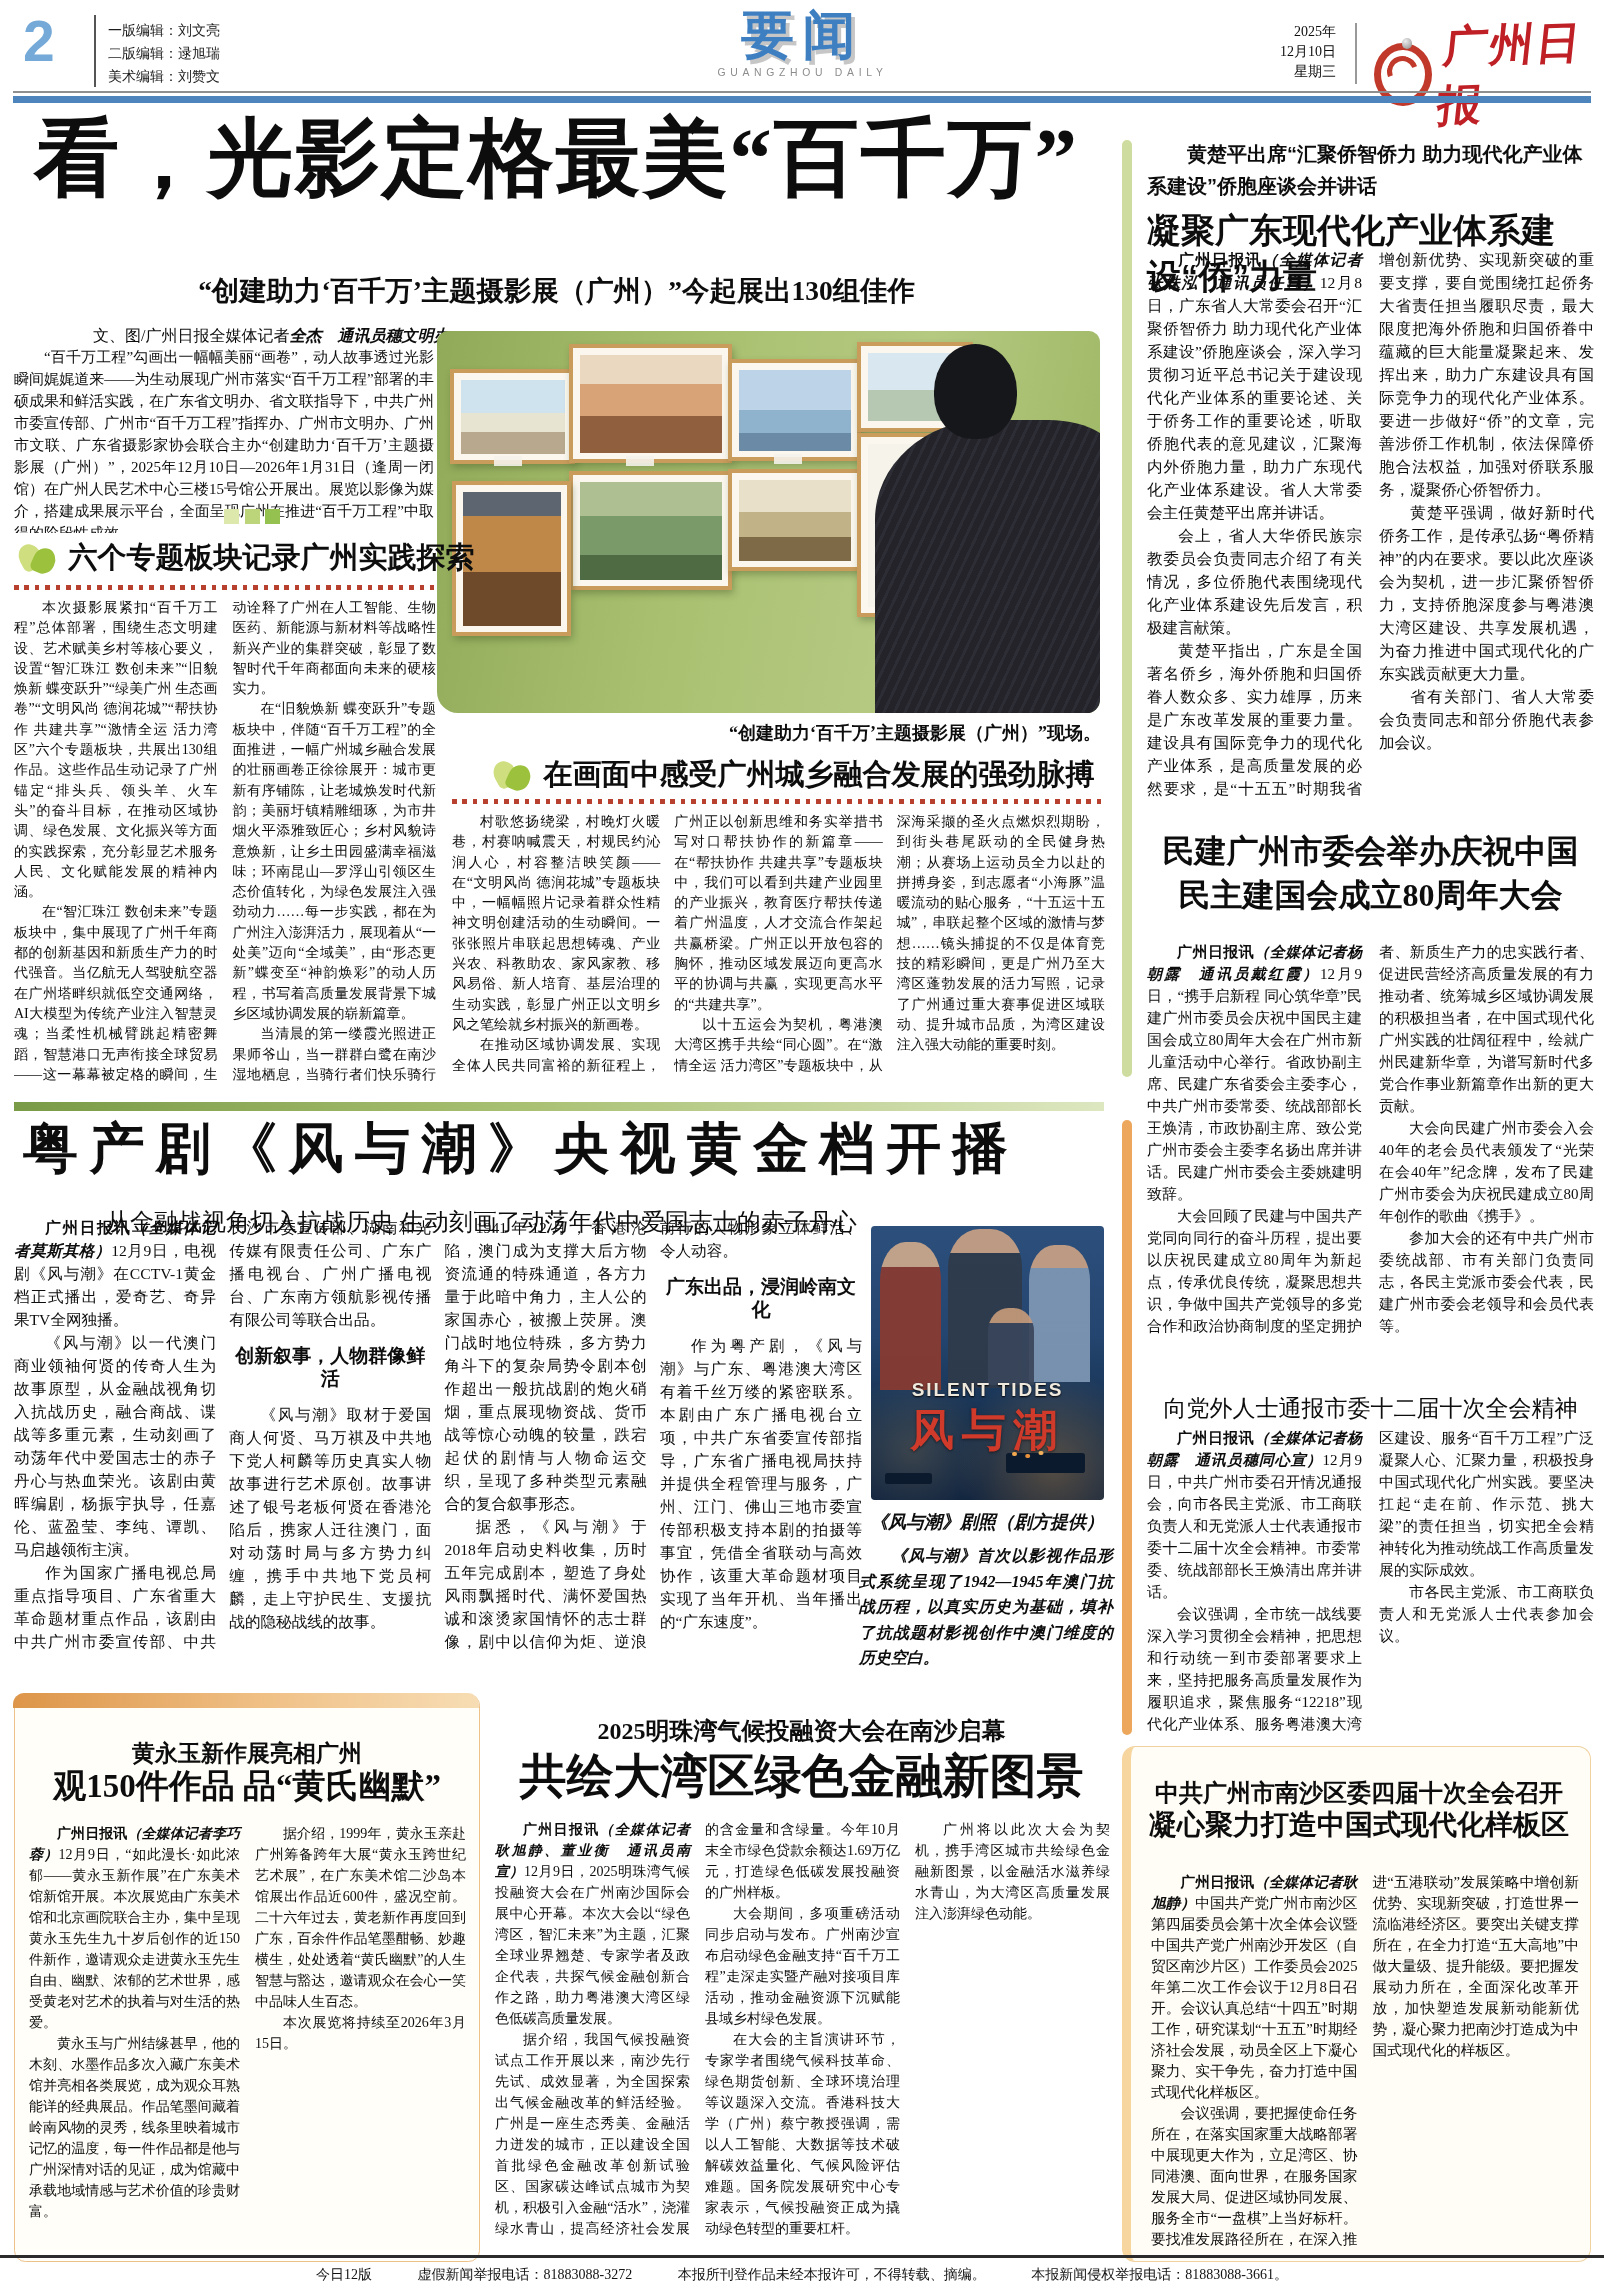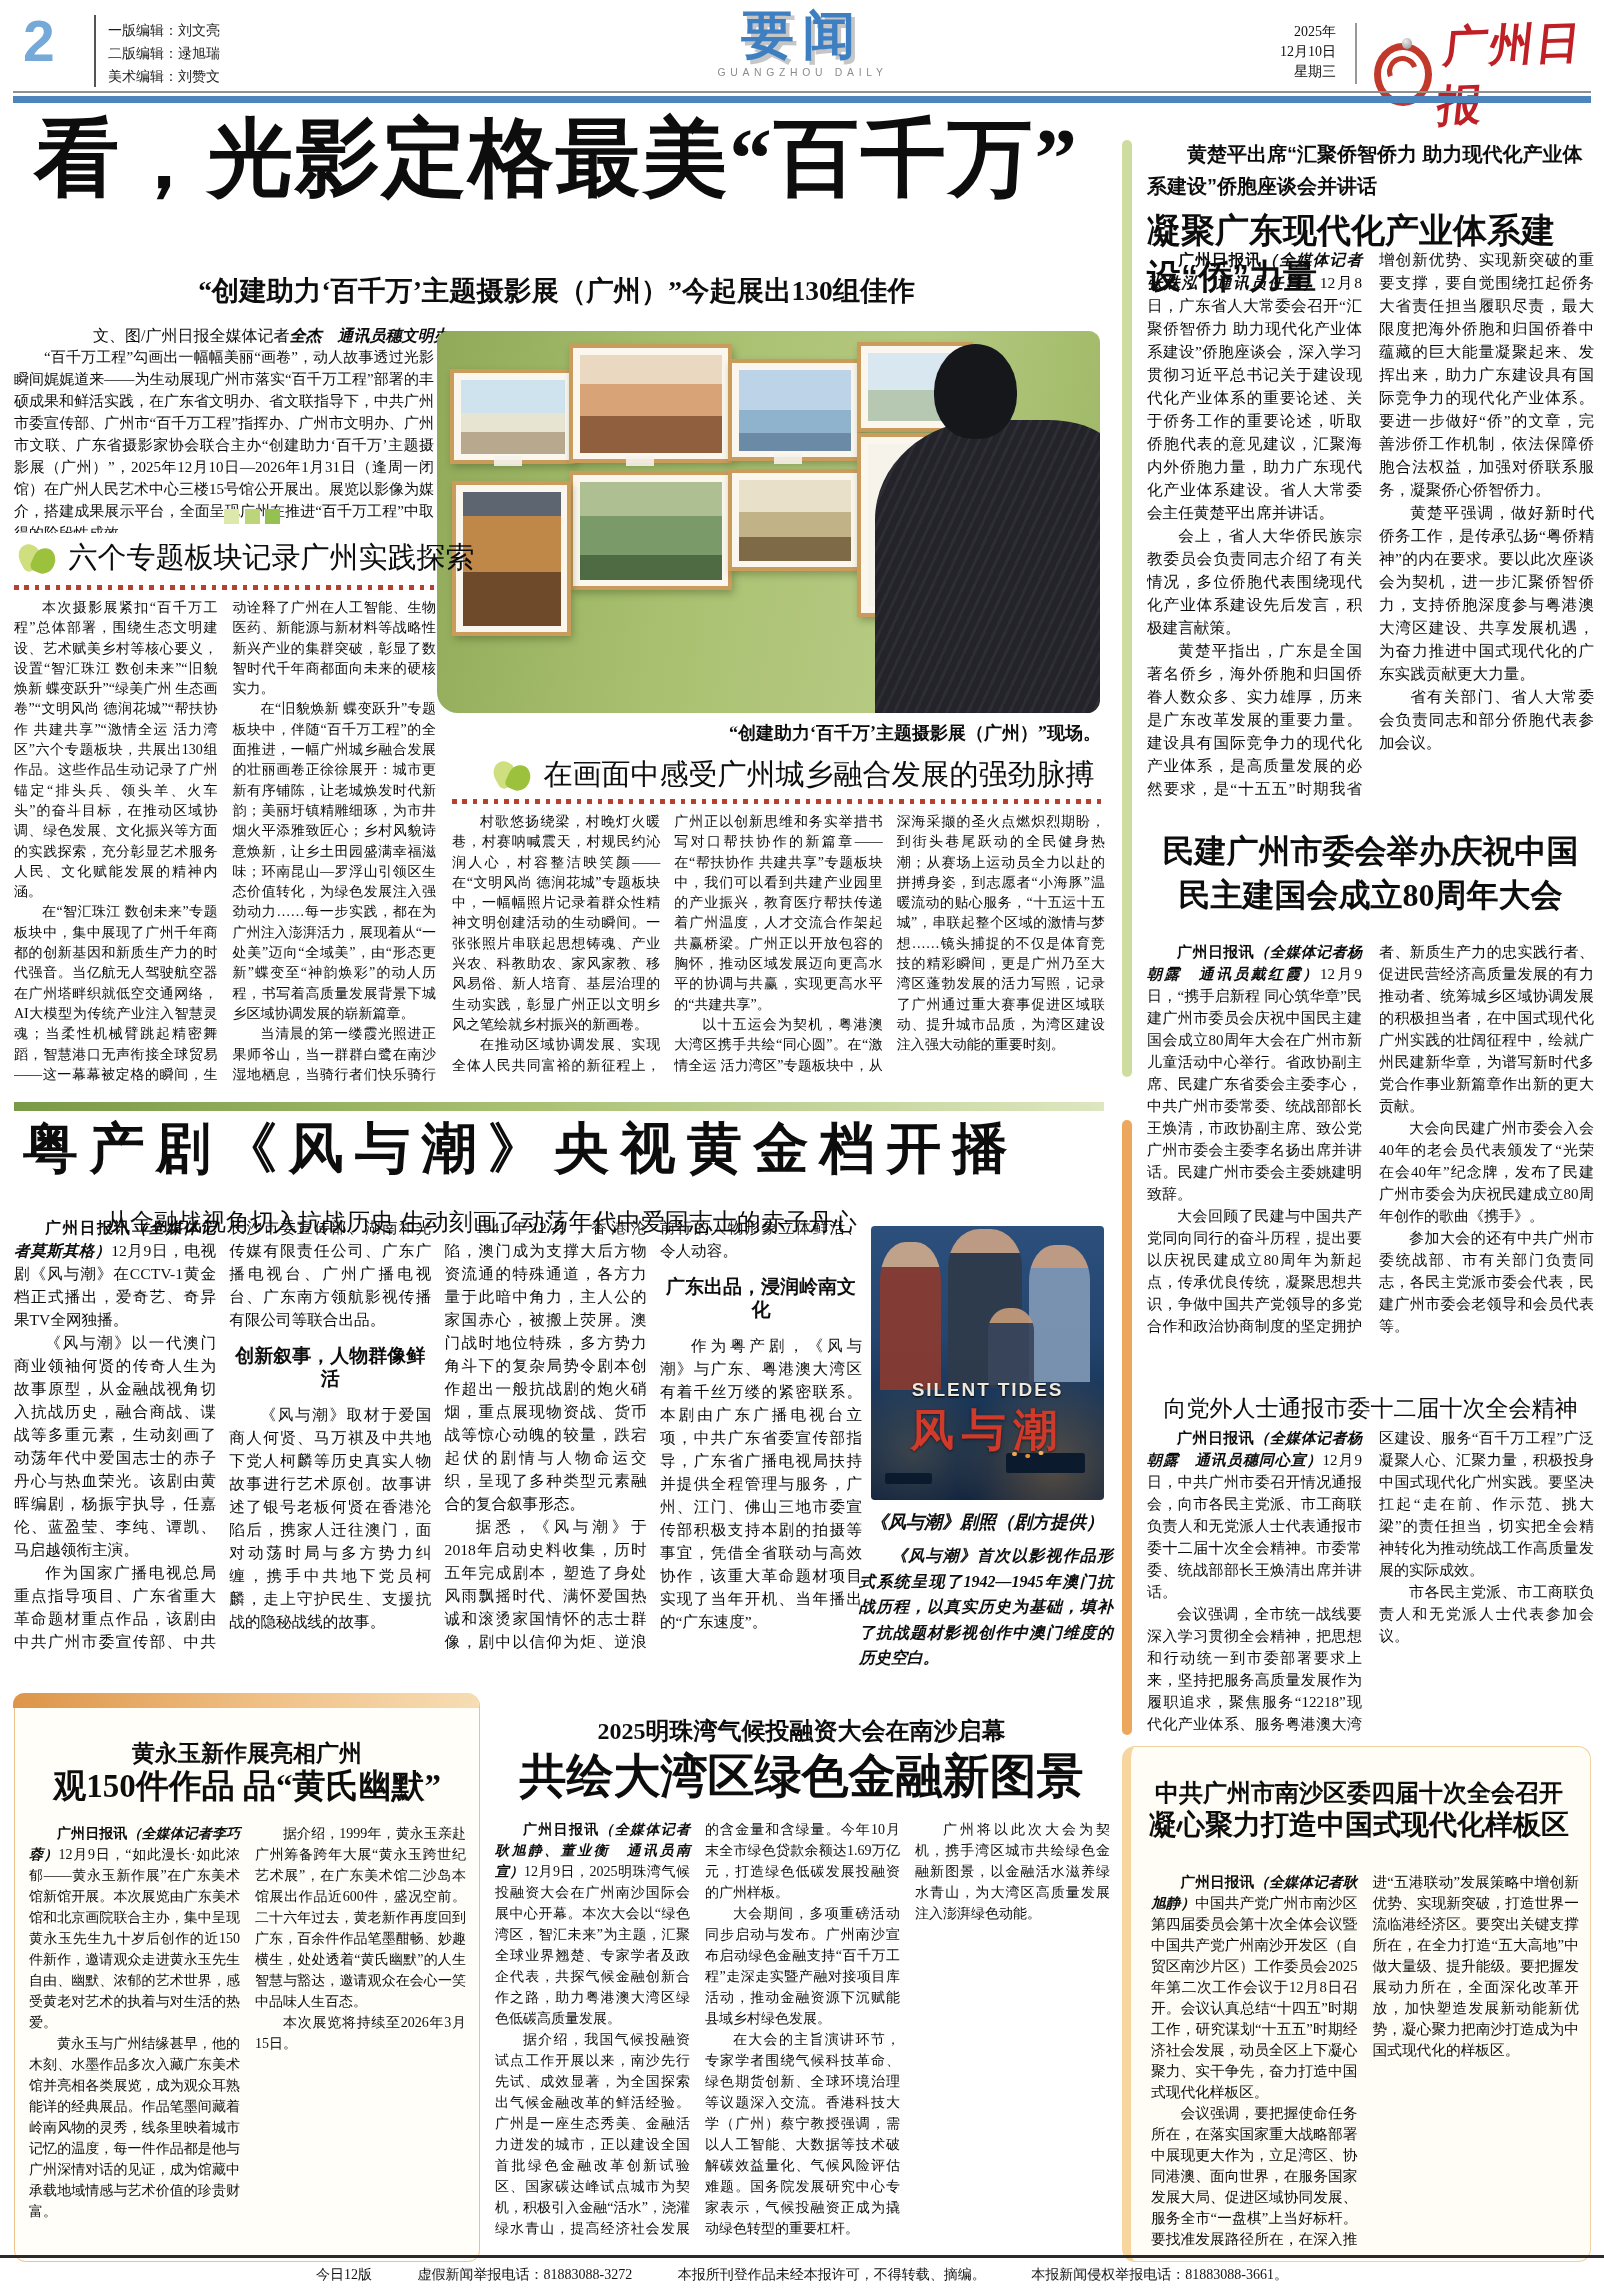--- a/index.html
+++ b/index.html
@@ -59,21 +59,21 @@
   .im8::after{content:'';position:absolute;left:22%;top:20%;width:56%;height:55%;
      background:linear-gradient(180deg,#9db6cf 0 40%,#caa36b 40% 75%,#5f4a33 75%);}
   .plabel{position:absolute;width:28px;height:10.4px;background:#f4f2ea;opacity:.9;}
   .visitor-body{position:absolute;right:-23px;bottom:0;width:248px;height:293px;
      background:repeating-linear-gradient(115deg,#232329 0 6.6px,#2d2d35 6.6px 9.5px);
      border-radius:45% 30% 0 0/34% 16% 0 0;}
   .visitor-head{position:absolute;right:83px;top:13.2px;width:83px;height:95px;background:#16171b;
      border-radius:50% 50% 46% 46%;}
   .photo-caption{left:549px;top:721px;width:552px;text-align:right;font-size:18px;font-weight:700;}
 
-  .sec-head{display:flex;align-items:center;gap:11.4px;font-size:29px;font-weight:400;}
+  .sec-head{display:flex;align-items:center;gap:11.4px;font-size:29px;font-weight:700;}
   .leaf{position:relative;width:40px;height:34px;flex:none;}
   .leaf::before{content:'';position:absolute;left:1.9px;top:2.8px;width:22px;height:25.6px;
      background:#cfdf7f;border-radius:50% 50% 50% 5.7px;transform:rotate(-28deg);}
   .leaf::after{content:'';position:absolute;left:16px;top:6.6px;width:22px;height:25.6px;
      background:#9cc23d;border-radius:50% 50% 50% 5.7px;transform:rotate(24deg);}
   .dotline{height:4.7px;background:repeating-linear-gradient(90deg,#b8402f 0 4.7px,transparent 4.7px 10.4px);}
 
   .cols{text-align:justify;overflow:hidden;column-fill:auto;}
   .cols p{margin:0;text-indent:2em;}
   .cols b.wire{font-weight:800;}

